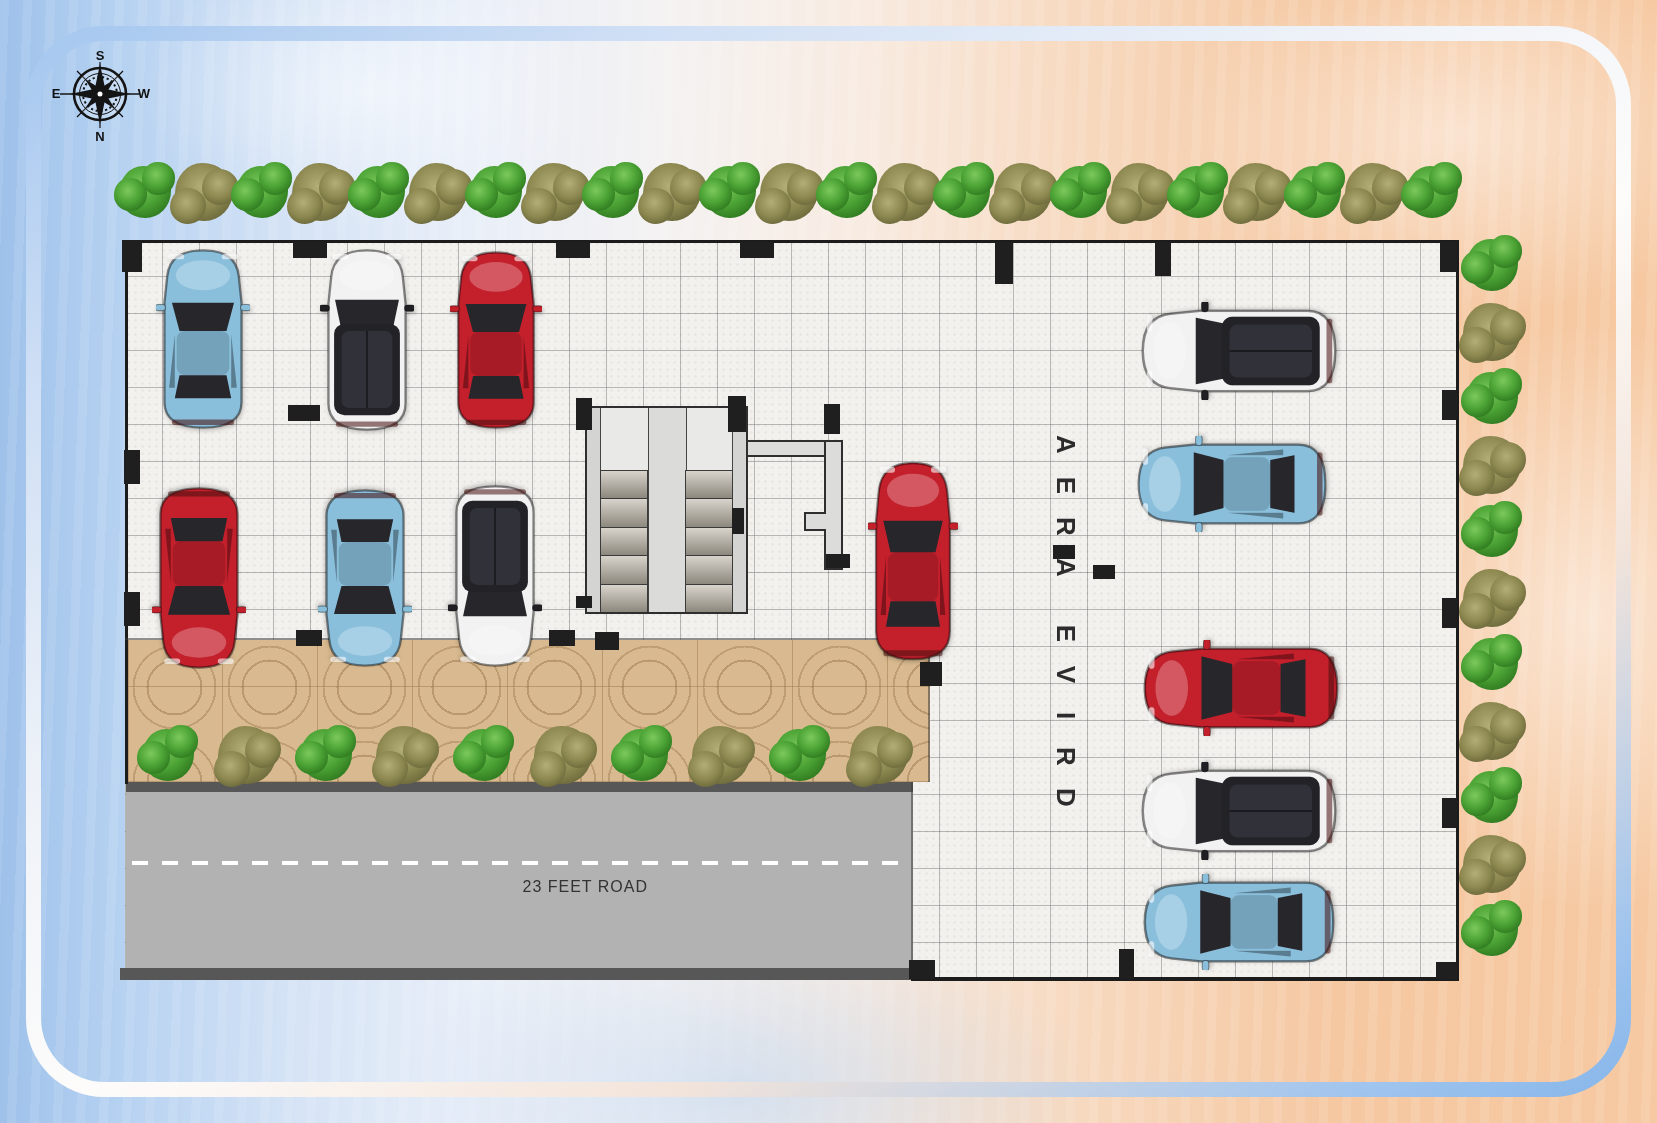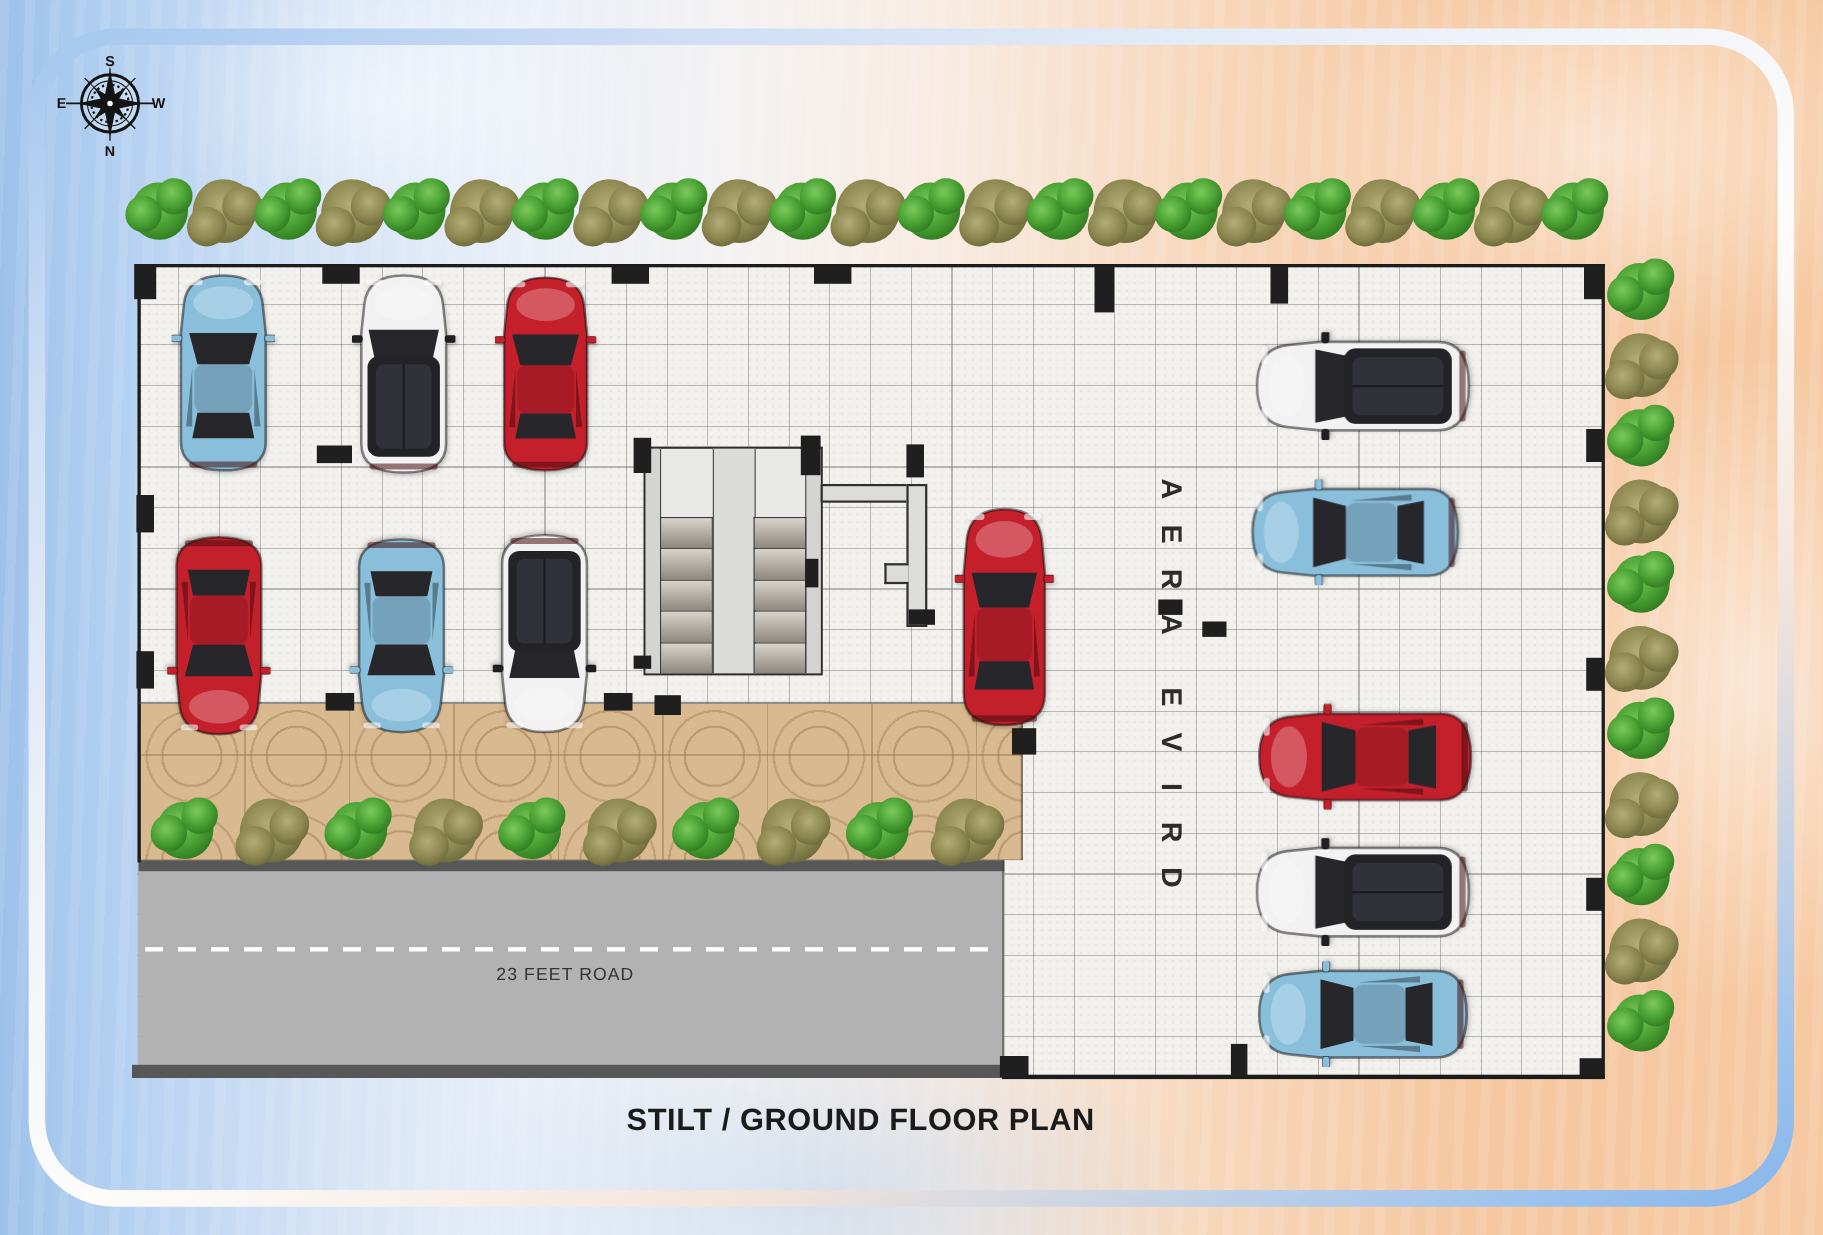--- a/index.html
+++ b/index.html
@@ -37,21 +37,21 @@
     background-image:
       radial-gradient(circle at 50% 50%, transparent 0 26px, rgba(150,112,70,0.45) 26px 28px, transparent 28px 40px, rgba(150,112,70,0.38) 40px 42px, transparent 42px),
       repeating-linear-gradient(0deg,  rgba(150,112,70,0.45) 0 1.5px, transparent 1.5px 95px),
       repeating-linear-gradient(90deg, rgba(150,112,70,0.45) 0 1.5px, transparent 1.5px 95px);
     background-size:95px 95px, auto, auto;}
   .road{position:absolute;left:126px;top:782px;width:787px;height:198px;background:#b2b2b2;z-index:2;}
   .curb-top{position:absolute;left:0;right:0;top:0;height:10px;background:#575757;}
   .curb-bottom{position:absolute;left:-6px;right:-4px;bottom:0;height:12px;background:#575757;}
   .road-dash{position:absolute;left:6px;right:6px;top:79px;height:4px;
     background:repeating-linear-gradient(90deg,#ffffff 0 16px, transparent 16px 30px);}
-  .road-label{position:absolute;left:268px;top:96px;width:240px;text-align:center;
+  .road-label{position:absolute;left:282px;top:96px;width:240px;text-align:right;
     font-size:16px;color:#333;letter-spacing:1px;}
 
   
   .wall{position:absolute;background:#1c1c1c;z-index:3;}
   .edge{position:absolute;background:rgba(60,60,60,0.55);z-index:3;}
 
   
   .col{position:absolute;background:#1f1f1f;z-index:6;}
 
   
@@ -180,21 +180,20 @@
         <path transform="rotate(180)" d="M0,-30 L5,-6 L0,0 L-5,-6 Z"></path>
         <path transform="rotate(270)" d="M0,-30 L5,-6 L0,0 L-5,-6 Z"></path>
       </g>
       <circle r="3.2" fill="#ffffff" stroke="#141414" stroke-width="1.4"></circle>
       <text class="cmp-label" y="-37">S</text>
       <text class="cmp-label" y="44">N</text>
       <text class="cmp-label" x="-44" y="1">E</text>
       <text class="cmp-label" x="44" y="1">W</text>
     </svg>
 
-    <div class="title">STILT / GROUND FLOOR PLAN</div>
   <div class="col" style="left: 122px; top: 240px; width: 20px; height: 32px;"></div>
       <div class="col" style="left: 293px; top: 242px; width: 34px; height: 16px;"></div>
       <div class="col" style="left: 556px; top: 242px; width: 34px; height: 16px;"></div>
       <div class="col" style="left: 740px; top: 242px; width: 34px; height: 16px;"></div>
       <div class="col" style="left: 995px; top: 242px; width: 18px; height: 42px;"></div>
       <div class="col" style="left: 1155px; top: 242px; width: 16px; height: 34px;"></div>
       <div class="col" style="left: 1440px; top: 242px; width: 17px; height: 30px;"></div>
       <div class="col" style="left: 124px; top: 450px; width: 16px; height: 34px;"></div>
       <div class="col" style="left: 124px; top: 592px; width: 16px; height: 34px;"></div>
       <div class="col" style="left: 1442px; top: 390px; width: 15px; height: 30px;"></div>

